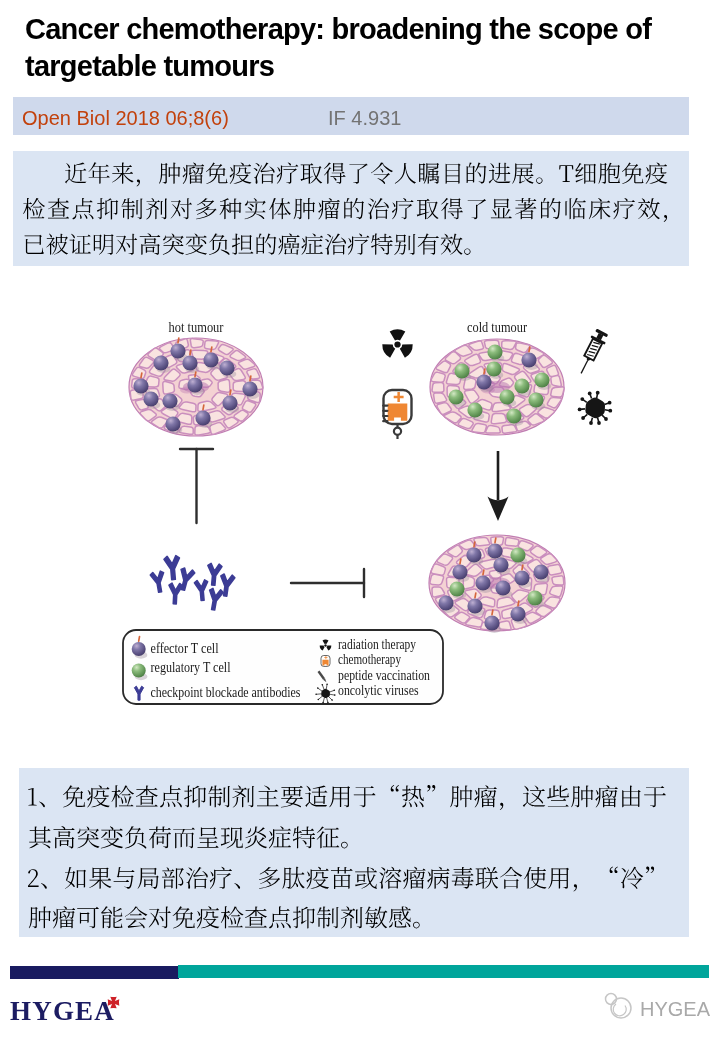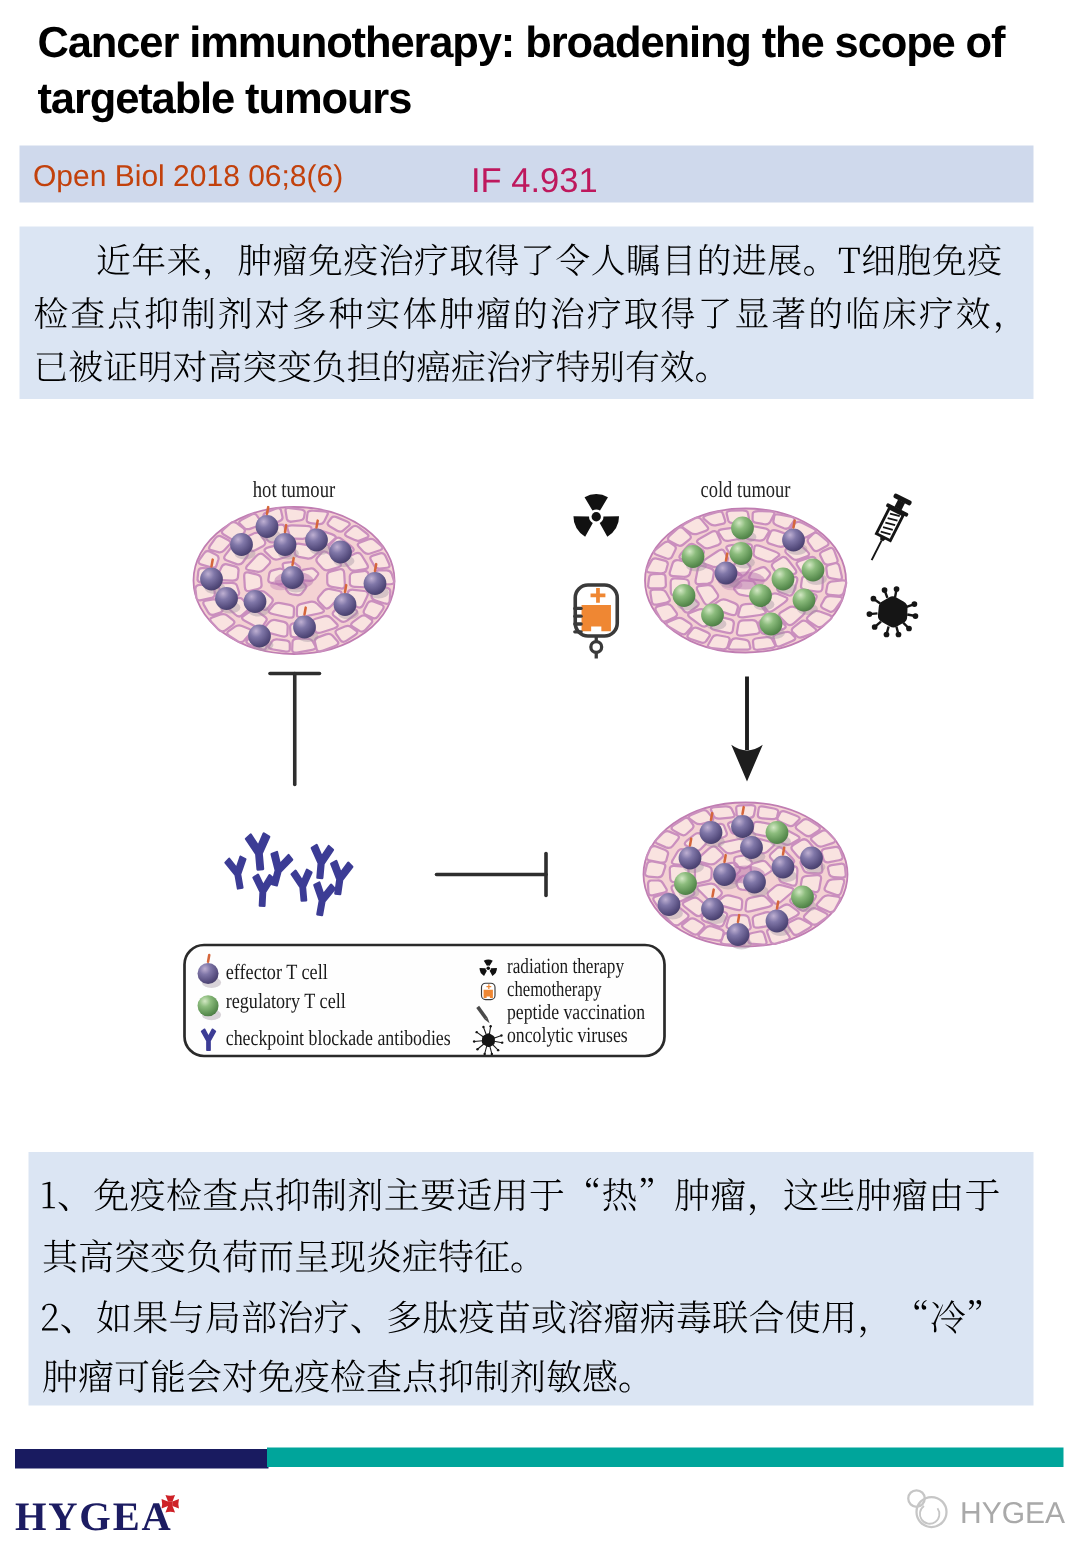--- a/index.html
+++ b/index.html
@@ -1,21 +1,21 @@
 <!DOCTYPE html>
 <html><head><meta charset="utf-8"><style>
 *{margin:0;padding:0;box-sizing:border-box}
 html,body{width:720px;height:1040px;background:#fff;overflow:hidden}
 body{position:relative;font-family:"Liberation Sans",sans-serif}
 .abs{position:absolute}
 </style></head><body>
-<div class="abs" style="left:25px;top:10.5px;width:690px;font-weight:bold;font-size:29px;line-height:37px;color:#000;letter-spacing:-0.75px">Cancer immunotherapy: broadening the scope of targetable tumours</div>
+<div class="abs" style="left:25px;top:10.5px;width:690px;font-weight:bold;font-size:29px;line-height:37px;color:#000;letter-spacing:-0.75px">Cancer chemotherapy: broadening the scope of targetable tumours</div>
 <div class="abs" style="left:13px;top:97px;width:676px;height:38px;background:#cfd9ec"></div>
 <div class="abs" style="left:22px;top:106.9px;font-size:20px;color:#c2410c">Open Biol 2018 06;8(6)</div>
-<div class="abs" style="left:314px;top:106.9px;font-size:23px;color:#be185d">IF 4.931</div>
+<div class="abs" style="left:328px;top:106.9px;font-size:20px;color:#737373">IF 4.931</div>
 <div class="abs" style="left:13px;top:151px;width:676px;height:115px;background:#dbe5f3"></div>
 <div class="abs" style="left:19px;top:768px;width:670px;height:169px;background:#dbe5f3"></div>
 <div class="abs" style="left:10px;top:966px;width:169px;height:13px;background:#191b60"></div>
 <div class="abs" style="left:178px;top:965px;width:531px;height:13px;background:#00a59b"></div>
 <div class="abs" style="left:10px;top:996px;font-family:'Liberation Serif',serif;font-weight:bold;font-size:27px;letter-spacing:1.2px;color:#1c1c62">HYGEA</div>
 <div class="abs" style="left:640px;top:998px;font-size:20px;color:#a9a9a9;text-shadow:1px 1px 0 #fff">HYGEA</div>
 <svg class="abs" style="left:0;top:0" width="720" height="1040" viewBox="0 0 720 1040">
 <defs>
       <radialGradient id="pg" cx="0.35" cy="0.28" r="0.9">
         <stop offset="0" stop-color="#bfb0d2"></stop>

